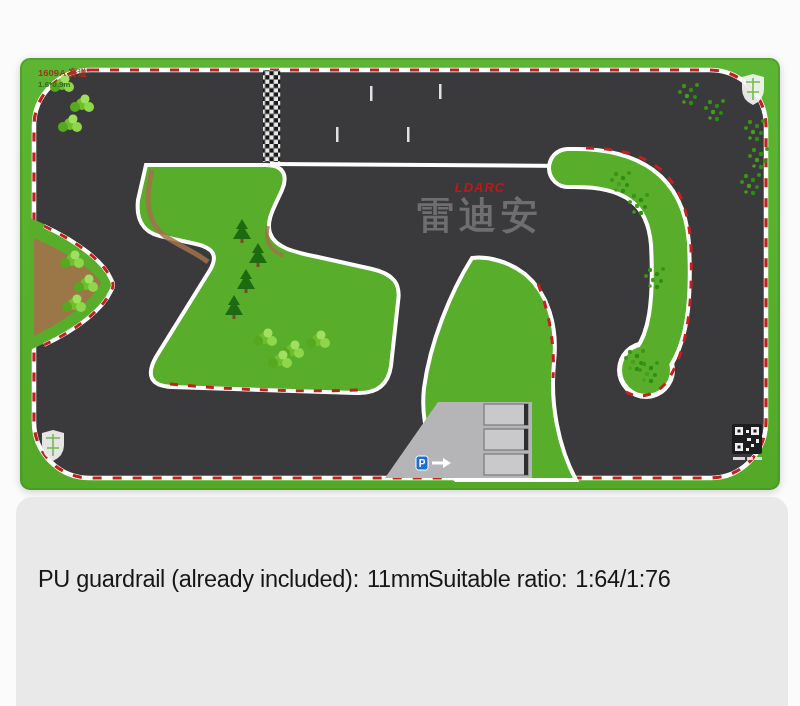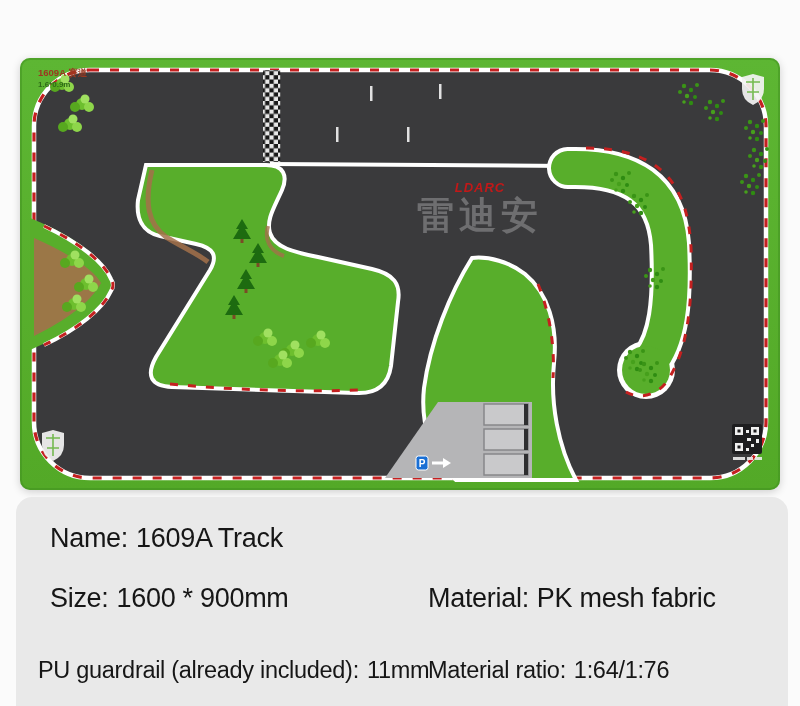--- a/index.html
+++ b/index.html
@@ -226,33 +226,22 @@
             <rect x="727" y="399" width="6" height="3"></rect>
           <rect x="735" y="399" width="7" height="3"></rect>
         </g>
       </g>
     </svg>
   </div>
 </div>
 
 <div class="info-panel">
   <div class="spec-row row-1">
-    <div class="spec-cell">
-      <span class="lbl">Name:</span><span>1609A Track</span>
-    </div>
-  </div>
-  <div class="spec-row row-2">
-    <div class="spec-cell">
-      <span class="lbl">Size:</span><span>1600 * 900mm</span>
-    </div>
-    <div class="spec-cell">
-      <span class="lbl">Material:</span><span>PK mesh fabric</span>
-    </div>
   </div>
   <div class="spec-row row-3">
     <div class="spec-cell">
       <span class="lbl">PU guardrail (already included):</span><span>11mm</span>
     </div>
     <div class="spec-cell">
-      <span class="lbl">Material ratio:</span><span>1:64/1:76</span>
+      <span class="lbl">Suitable ratio:</span><span>1:64/1:76</span>
     </div>
   </div>
 </div>
 
 </body></html>

